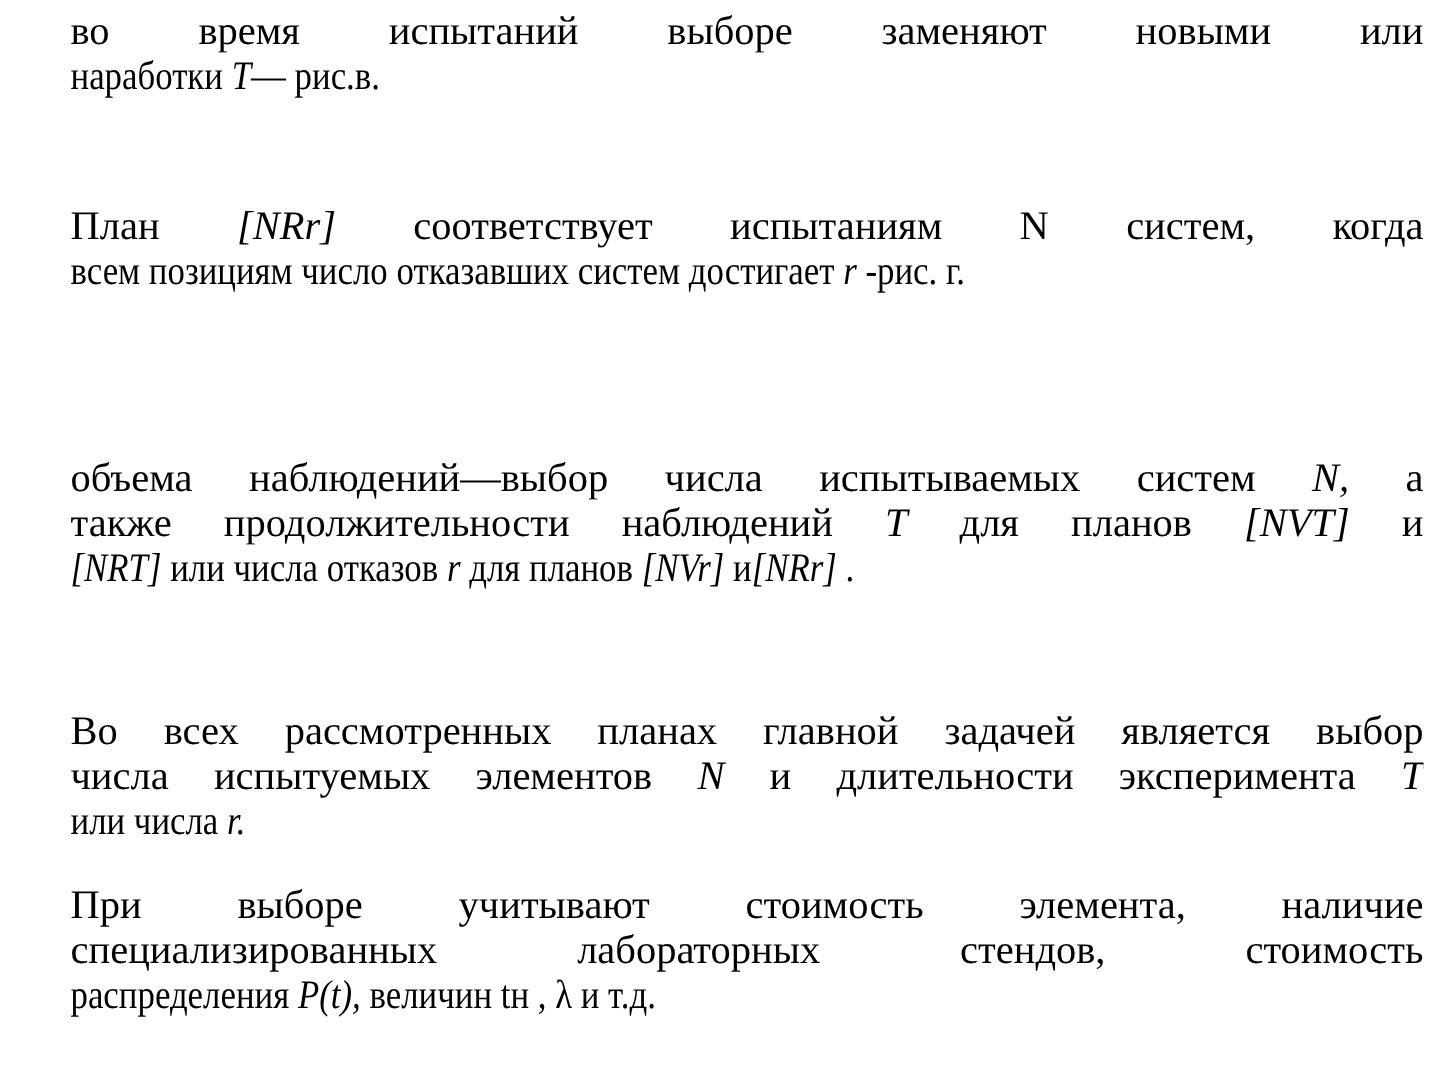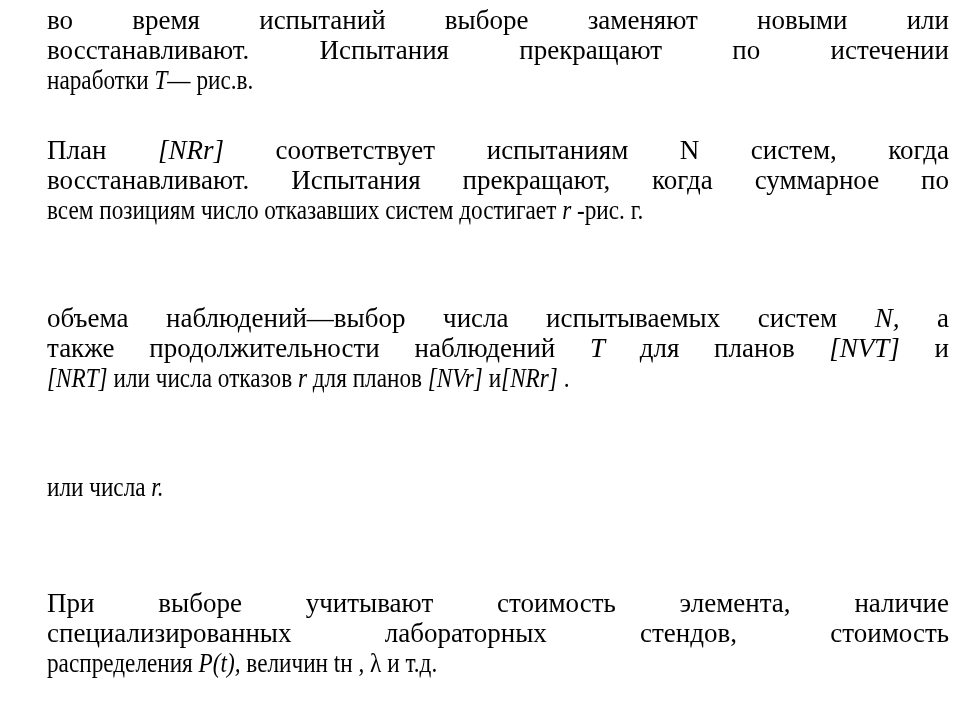--- a/index.html
+++ b/index.html
@@ -44,34 +44,34 @@
     text-align: left;
   }
   i, .it { font-style: italic; }
 </style>
 </head>
 <body>
 
 <div class="page" id="page">
     <div class="para" style="top: 5px;">
       <span class="line j"><span>во время испытаний выборе заменяют новыми или</span></span>
-      <span class="line j"><span>восстанавливают. Испытания прекращают по истечении</span></span>
       <span class="line l" style="width: max-content; transform: scaleX(0.86);"><span>наработки </span><i>T</i><span>— рис.в.</span></span>
     </div>
     <div class="para" style="top: 135px;">
       <span class="line j"><span>План </span><i>[NRr]</i><span> соответствует испытаниям N систем, когда</span></span>
-      <span class="line j"><span>восстанавливают. Испытания прекращают, когда суммарное по</span></span>
       <span class="line l" style="width: max-content; transform: scaleX(0.86);"><span>всем позициям число отказавших систем достигает </span><i>r</i><span> -рис. г.</span></span>
     </div>
     <div class="para" style="top: 303px;">
       <span class="line j"><span>объема наблюдений—выбор числа испытываемых систем </span><i>N,</i><span> а</span></span>
       <span class="line j"><span>также продолжительности наблюдений </span><i>T</i><span> для планов </span><i>[NVT]</i><span> и</span></span>
       <span class="line l" style="width: max-content; transform: scaleX(0.86);"><i>[NRT]</i><span> или числа   отказов </span><i>r</i><span> для планов </span><i>[NVr]</i><span> и</span><i>[NRr]</i><span> .</span></span>
     </div>
     <div class="para" style="top: 472px;">
+      <span class="line j"><span>Во всех рассмотренных планах главной задачей является выбор</span></span>
+      <span class="line j"><span>числа испытуемых элементов </span><i>N</i><span> и длительности эксперимента </span><i>T</i></span>
       <span class="line l" style="width: max-content; transform: scaleX(0.86);"><span>или числа </span><i>r.</i></span>
     </div>
     <div class="para" style="top: 588px;">
       <span class="line j"><span>При выборе учитывают стоимость элемента, наличие</span></span>
       <span class="line j"><span>специализированных лабораторных стендов, стоимость</span></span>
       <span class="line l" style="width: max-content; transform: scaleX(0.86);"><span>распределения </span><i>P(t),</i><span> величин tн , λ и т.д.</span></span>
     </div>
   </div>
 
 </body></html>

